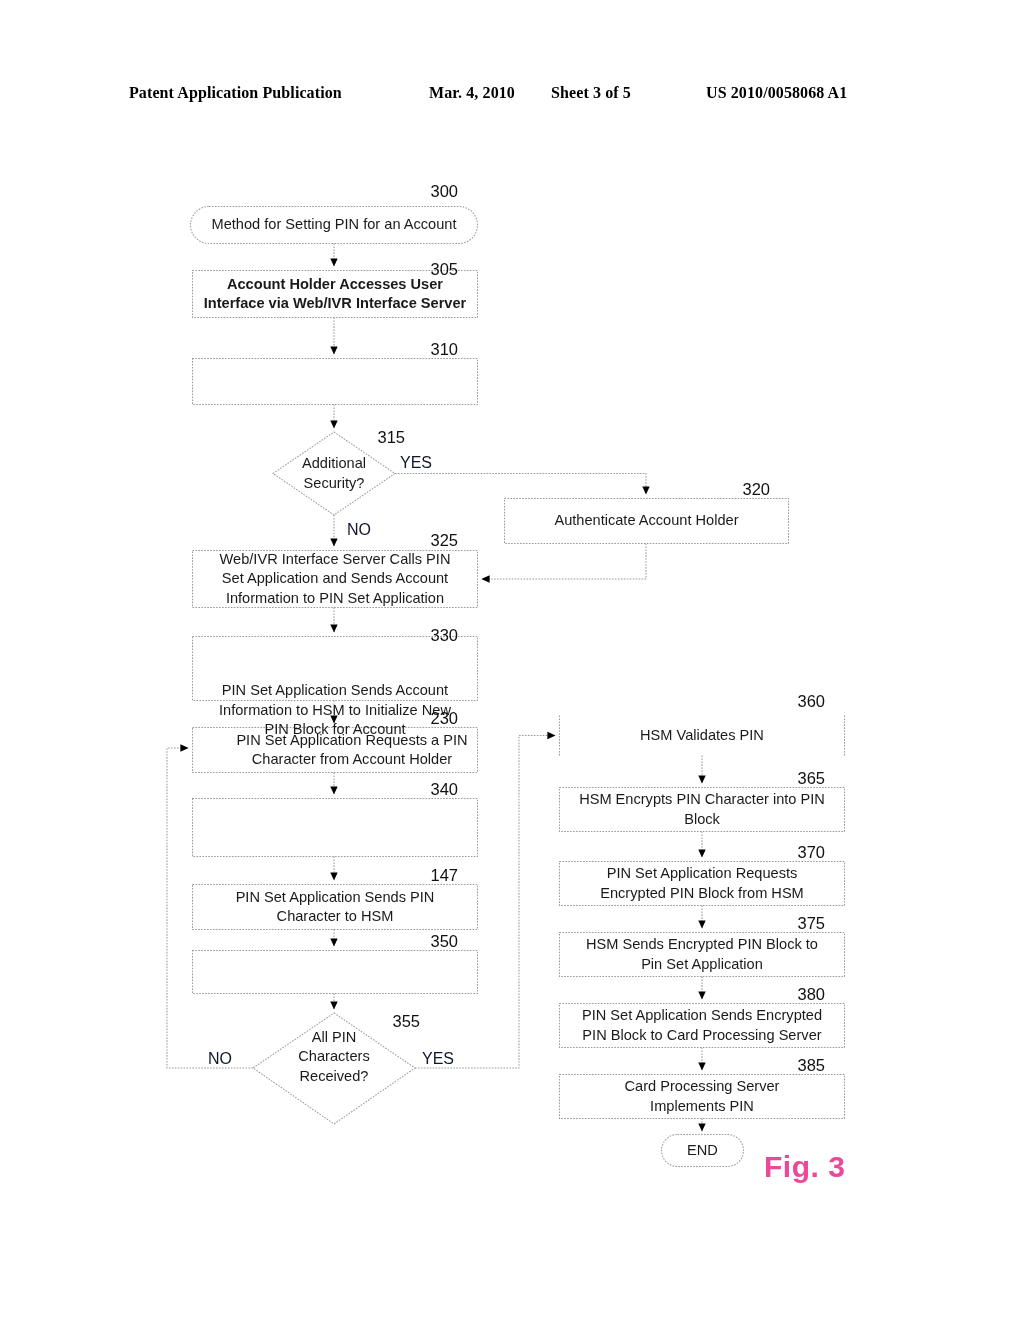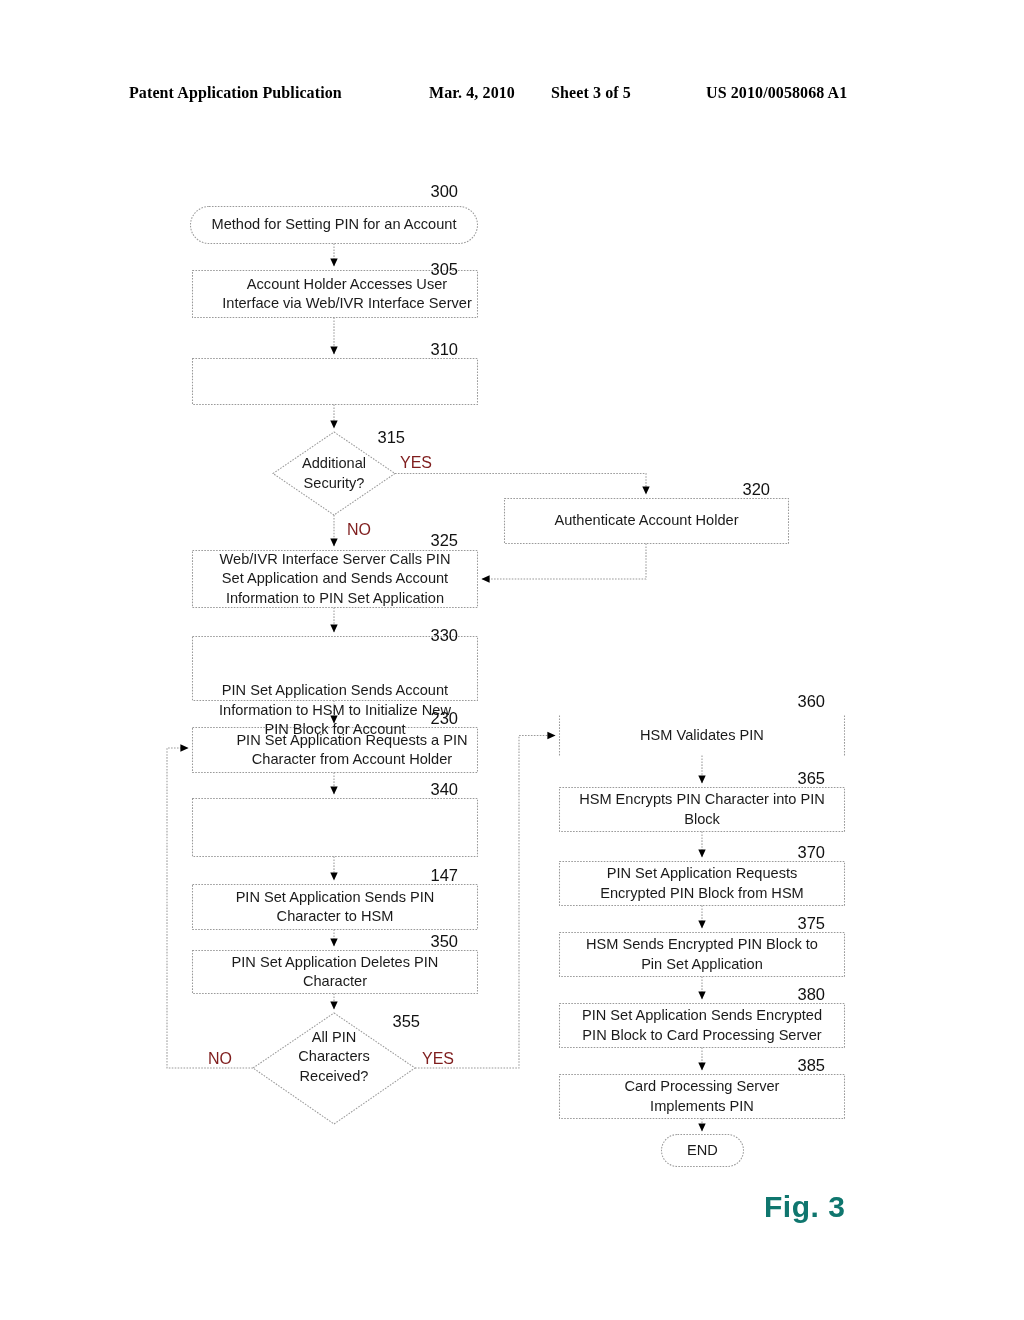--- a/index.html
+++ b/index.html
@@ -69,34 +69,33 @@
     line-height: 18px;
     color: #111111;
     text-align: right;
     white-space: nowrap;
   }
   .edge-label {
     position: absolute;
     font-family: "Liberation Sans", sans-serif;
     font-size: 16px;
     line-height: 18px;
-    color: #7f1d1d;
+    color: #0f172a;
     white-space: nowrap;
   }
   #fig-caption {
     position: absolute;
     left: 764px;
     top: 1150px;
     font-family: "Liberation Sans", sans-serif;
     font-weight: bold;
     font-size: 30px;
     letter-spacing: 0.5px;
-    color: #0f766e;
-    white-space: nowrap;
-    margin-top: 40px;
+    color: #ec4899;
+    white-space: nowrap;
   }
 </style>
 </head>
 <body>
 
 <div id="patent-header">
   <span class="hdr-pub">Patent Application Publication</span>
   <span class="hdr-date">Mar. 4, 2010</span>
   <span class="hdr-sheet">Sheet 3 of 5</span>
   <span class="hdr-num">US 2010/0058068 A1</span>
@@ -178,37 +177,35 @@
       <line x1="702" y1="755.5" x2="702" y2="783" marker-end="url(#ah)"></line>
       <line x1="702" y1="831.5" x2="702" y2="857" marker-end="url(#ah)"></line>
       <line x1="702" y1="905.5" x2="702" y2="928" marker-end="url(#ah)"></line>
       <line x1="702" y1="976.5" x2="702" y2="999" marker-end="url(#ah)"></line>
       <line x1="702" y1="1047.5" x2="702" y2="1070" marker-end="url(#ah)"></line>
       <line x1="702" y1="1118.5" x2="702" y2="1131" marker-end="url(#ah)"></line>
     </g>
   </svg>
 
   <div class="node-text" style="left:190px;top:206px;width:288px;height:38px;">Method for Setting PIN for an Account</div>
-  <div class="node-text" style="left:204px;top:270px;width:286px;height:48px;">Account Holder Accesses User
+  <div class="node-text" style="left:192px;top:270px;width:286px;height:48px;font-weight:bold;">Account Holder Accesses User
 Interface via Web/IVR Interface Server</div>
   <div class="node-text" style="left:274px;top:433px;width:120px;height:81px;">Additional
 Security?</div>
   <div class="node-text" style="left:504px;top:498px;width:285px;height:46px;">Authenticate Account Holder</div>
   <div class="node-text" style="left:192px;top:550px;width:286px;height:58px;">Web/IVR Interface Server Calls PIN
 Set Application and Sends Account
 Information to PIN Set Application</div>
   <div class="node-text" style="left:192px;top:636px;width:286px;height:65px;margin-top:42px;">PIN Set Application Sends Account
 Information to HSM to Initialize New
 PIN Block for Account</div>
   <div class="node-text" style="left:209px;top:727px;width:286px;height:46px;">PIN Set Application Requests a PIN
 Character from Account Holder</div>
   <div class="node-text" style="left:192px;top:884px;width:286px;height:46px;">PIN Set Application Sends PIN
 Character to HSM</div>
-  <div class="node-text" style="left:192px;top:950px;width:286px;height:44px;">PIN Set Application Deletes PIN
-Character</div>
   <div class="node-text" style="left:258px;top:1026px;width:152px;height:62px;">All PIN
 Characters
 Received?</div>
   <div class="node-text" style="left:559px;top:715px;width:286px;height:41px;">HSM Validates PIN</div>
   <div class="node-text" style="left:559px;top:787px;width:286px;height:45px;">HSM Encrypts PIN Character into PIN
 Block</div>
   <div class="node-text" style="left:559px;top:861px;width:286px;height:45px;">PIN Set Application Requests
 Encrypted PIN Block from HSM</div>
   <div class="node-text" style="left:559px;top:932px;width:286px;height:45px;">HSM Sends Encrypted PIN Block to
 Pin Set Application</div>

